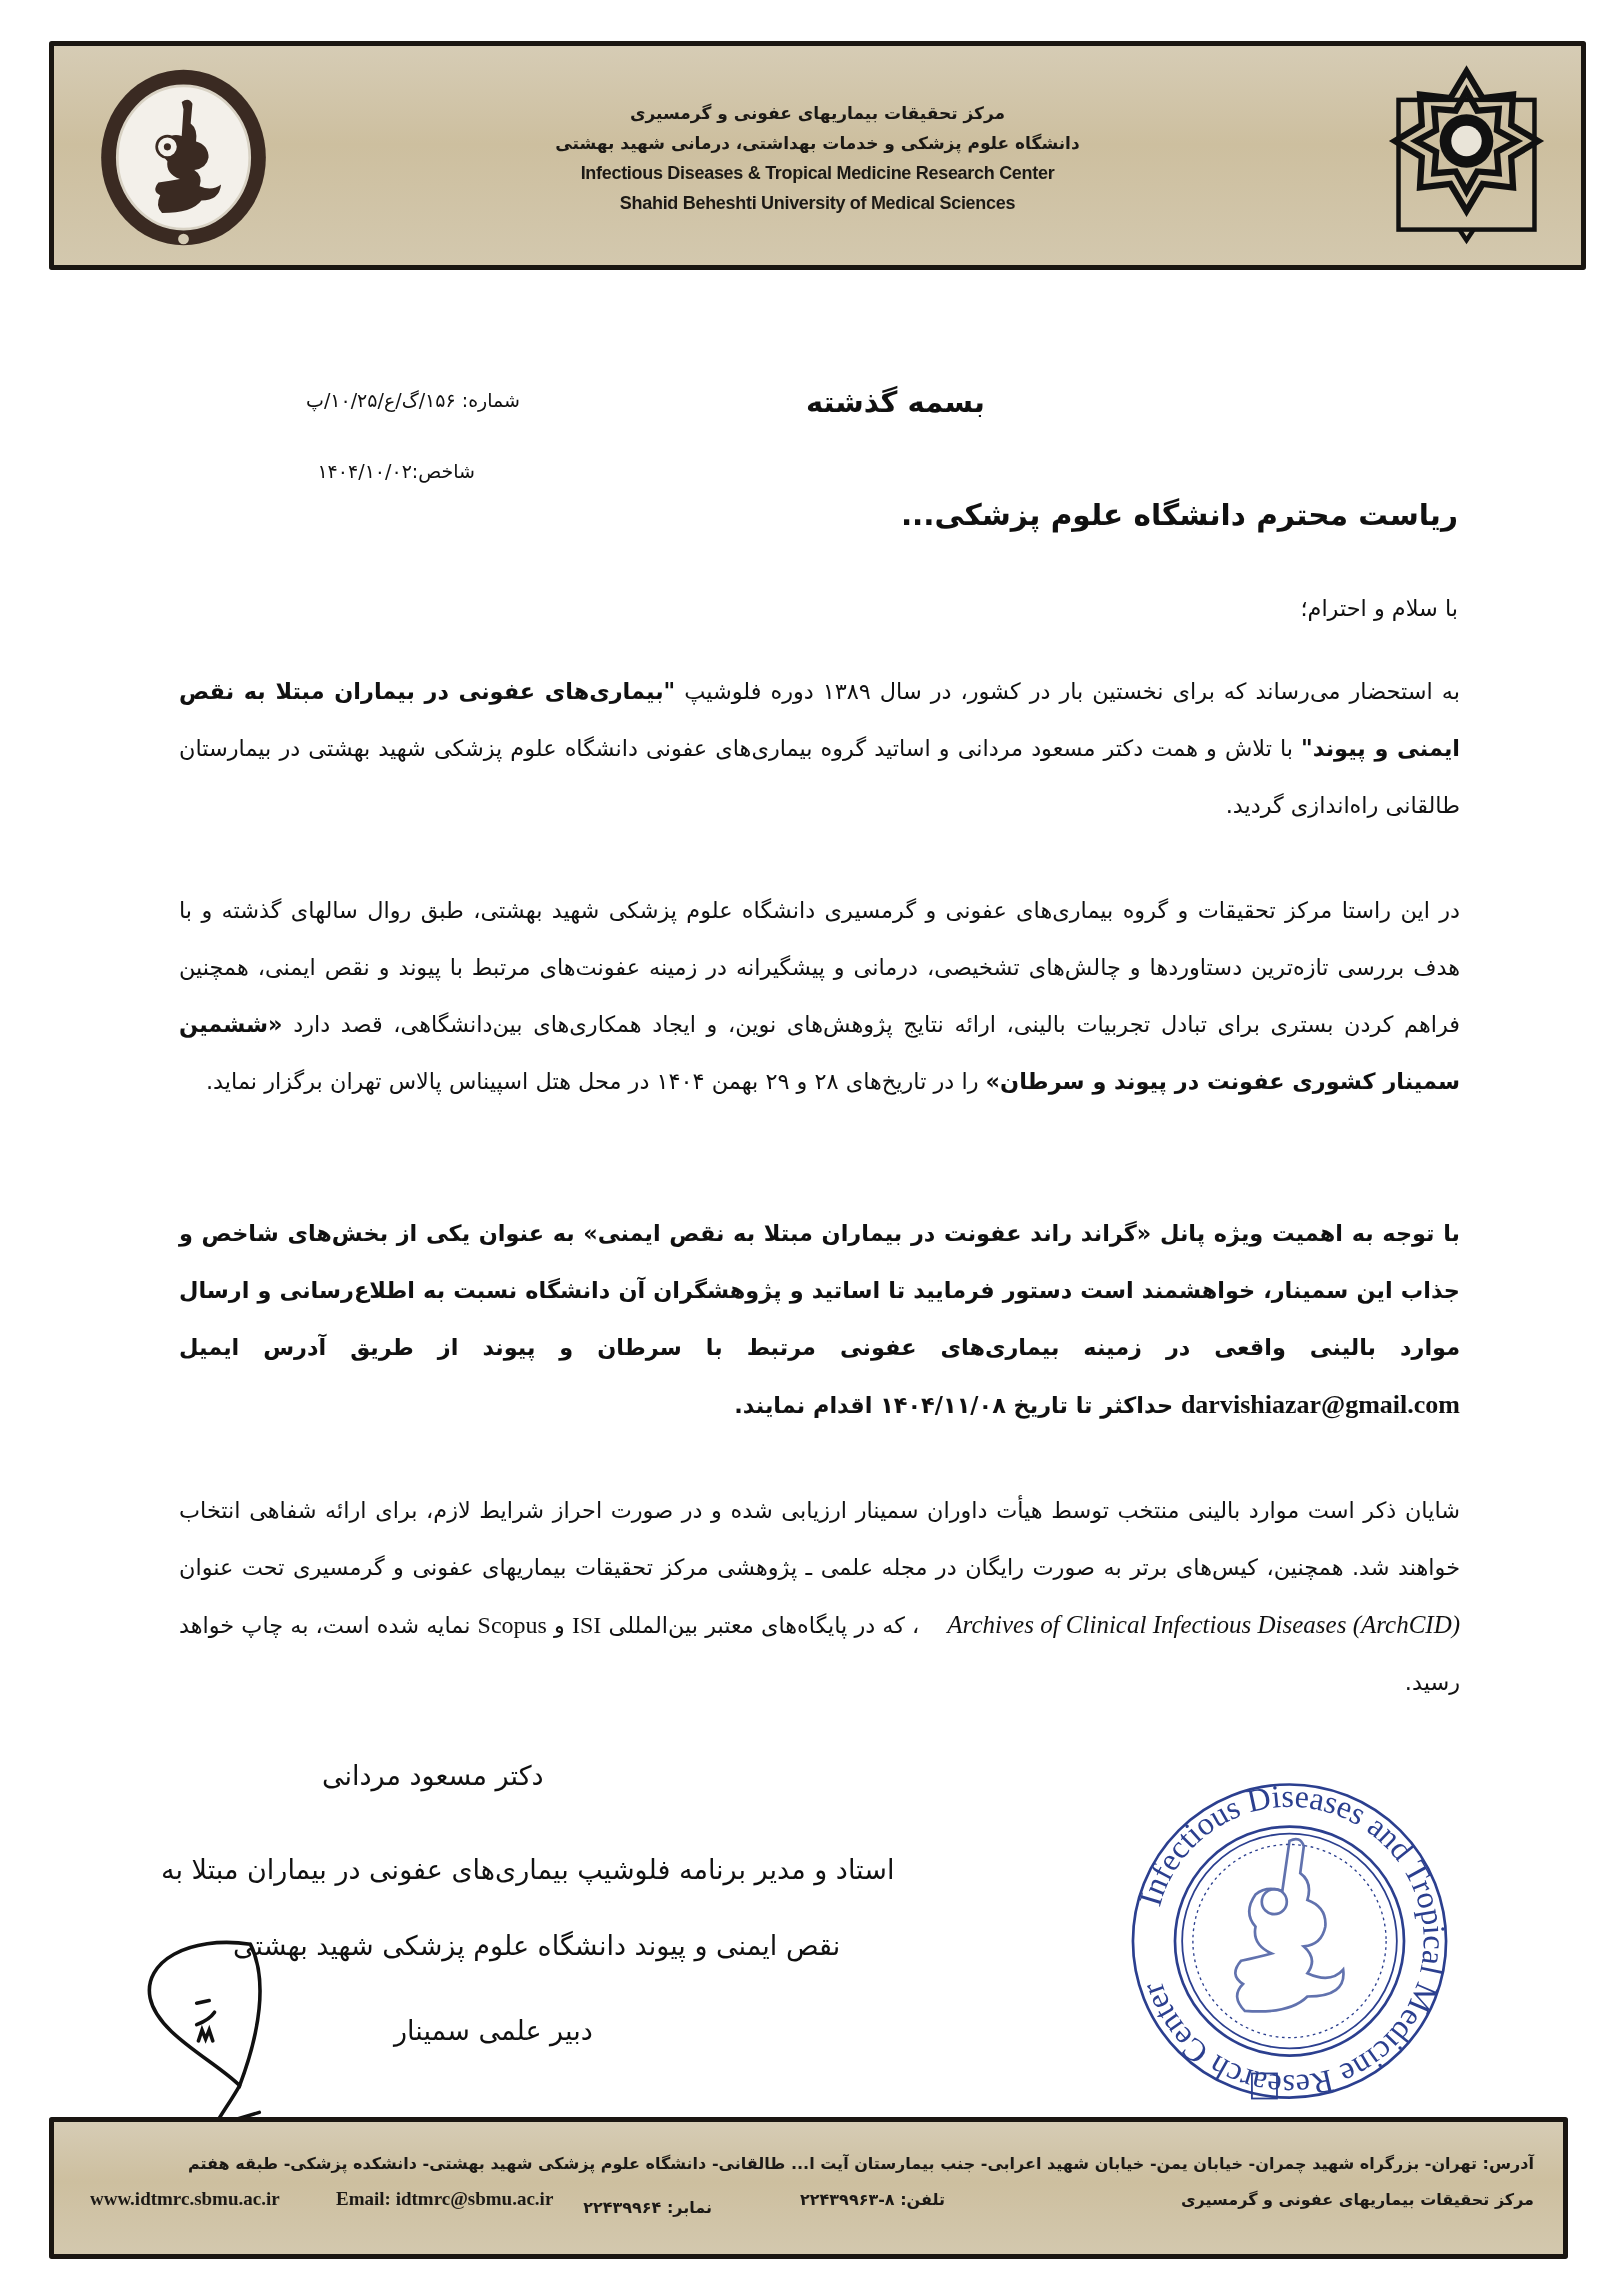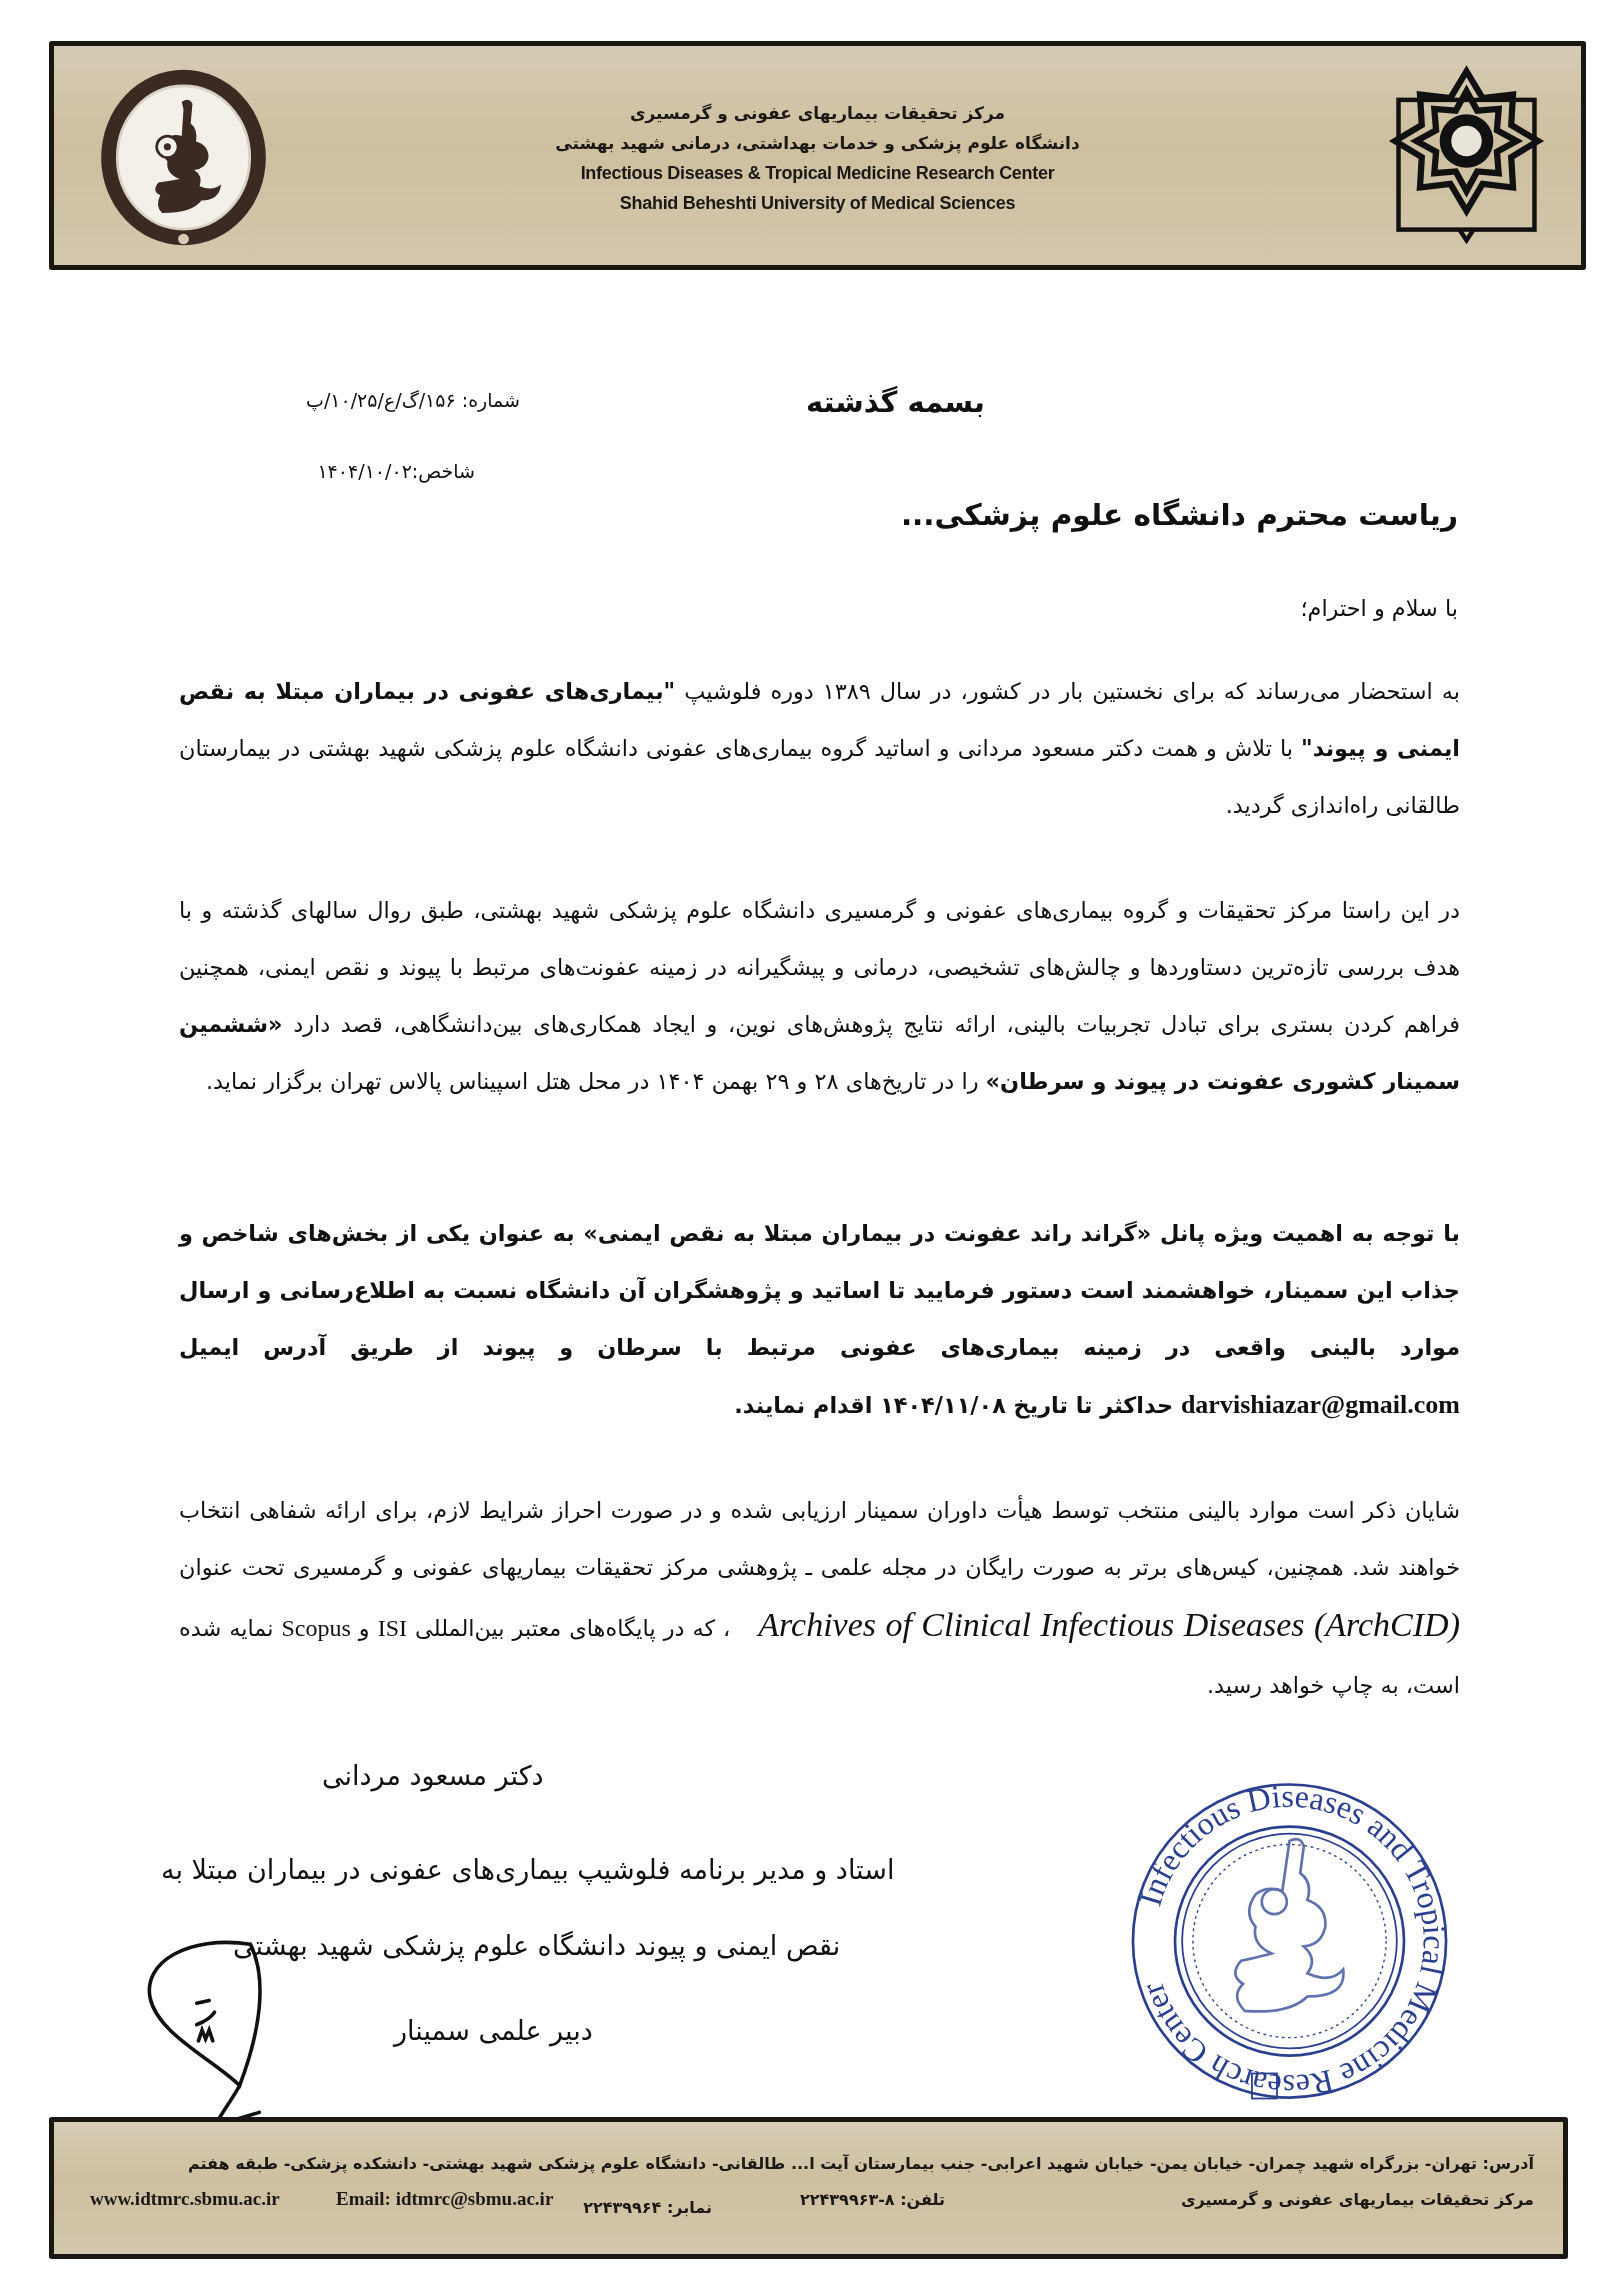--- a/index.html
+++ b/index.html
@@ -39,21 +39,21 @@
   .para {
     position: absolute; left: 179px; width: 1281px; direction: rtl; text-align: justify;
     text-align-last: right; font-size: 22.4px; line-height: 57px;
   }
   #para-1 { top: 663px; }
   #para-2 { top: 882px; }
   #para-3 { top: 1205px; font-weight: bold; line-height: 57px; }
   #para-4 { top: 1482px; line-height: 57px; }
   .b { font-weight: bold; }
   .email { font-family: "Liberation Serif", serif; font-weight: bold; font-size: 26px; direction: ltr; unicode-bidi: embed; }
-  .latin-i { font-family: "Liberation Serif", serif; font-style: italic; font-size: 34px; direction: ltr; unicode-bidi: embed; margin-left: 28px; }
+  .latin-i { font-family: "Liberation Serif", serif; font-style: italic; font-size: 25px; direction: ltr; unicode-bidi: embed; margin-left: 28px; }
   .latin { font-family: "Liberation Serif", serif; font-size: 24px; direction: ltr; unicode-bidi: embed; }
 
   .sig-line { position: absolute; direction: rtl; text-align: left; font-weight: normal; font-size: 27px; }
   #sig-name { left: 322px; top: 1760px; width: 555px; }
   #sig-title-1 { left: 161px; top: 1854px; width: 896px; }
   #sig-title-2 { left: 233px; top: 1930px; width: 752px; }
   #sig-role { left: 394px; top: 2015px; width: 412px; }
 
   #signature { position: absolute; left: 134px; top: 1926px; width: 179px; height: 269px; pointer-events: none; }
   #stamp { position: absolute; left: 1124px; top: 1778px; width: 331px; height: 327px; }

